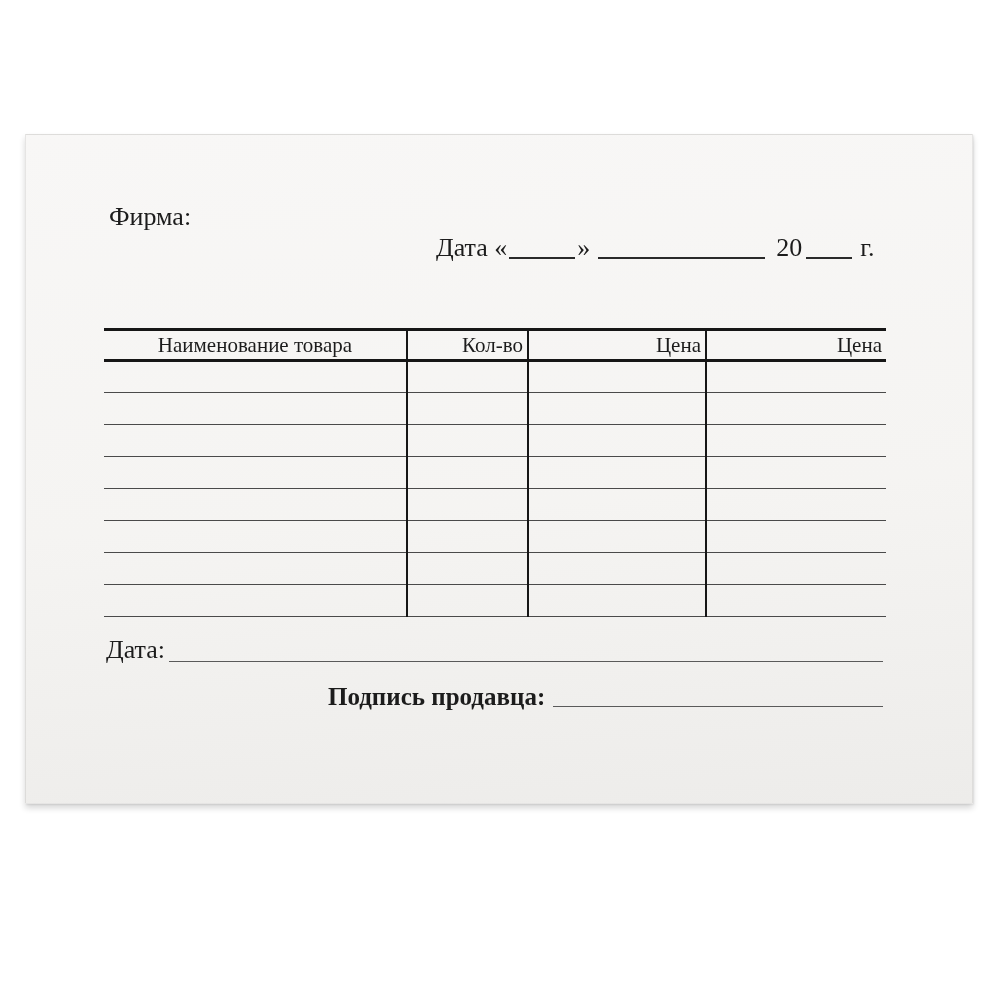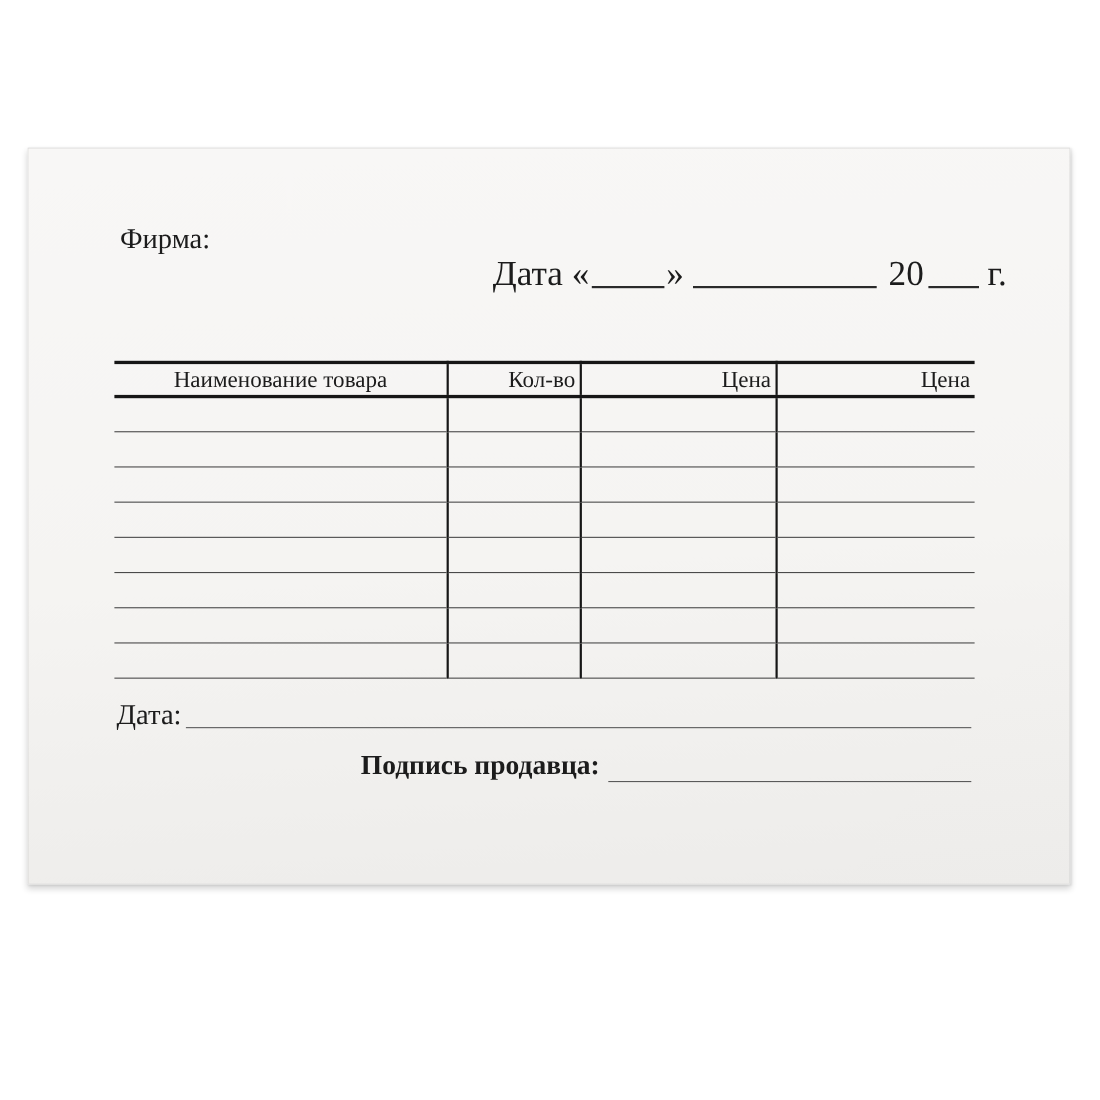--- a/index.html
+++ b/index.html
@@ -22,22 +22,22 @@
     border-radius:1px;
     box-shadow:0 4px 6px rgba(0,0,0,0.16), 1px 1px 2px rgba(0,0,0,0.07);
   }
 
   .firm{
     position:absolute;left:108px;top:202px;
     font-size:26px;line-height:28px;
   }
 
   .date-line{
-    position:absolute;left:448px;top:234px;
-    font-size:32px;line-height:28px;white-space:nowrap;
+    position:absolute;left:436px;top:234px;
+    font-size:26px;line-height:28px;white-space:nowrap;
   }
   .blank{
     display:inline-block;height:20px;
     border-bottom:2px solid #2a2a2a;
     transform:translateY(3px);
   }
   .blank-day{width:66px;margin-left:2px;}
   .date-close-quote{margin-left:2px;}
   .blank-month{width:167px;margin-left:8px;}
   .date-century{margin-left:11px;}
@@ -78,21 +78,21 @@
     display:flex;align-items:baseline;
     font-size:26px;line-height:28px;
   }
   .total-line .rule, .signature-line .rule{
     flex:1 1 auto;height:20px;
     border-bottom:1.5px solid var(--blank-line,#5a5a5a);
     transform:translateY(4px);margin-left:4px;
   }
   .signature-line{
     position:absolute;left:328px;top:683px;width:555px;
-    display:flex;align-items:center;
+    display:flex;align-items:flex-start;
     font-size:25px;line-height:28px;font-weight:bold;
   }
   .signature-line .rule{margin-left:8px;}
 </style>
 </head>
 <body>
 
 <div id="stage">
 
   <div class="paper">

